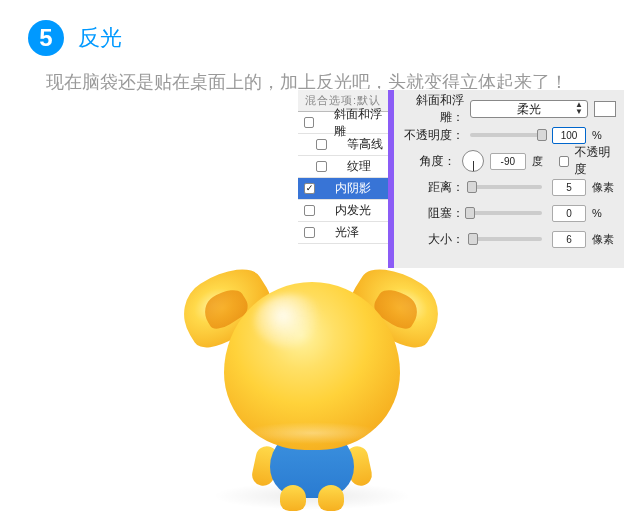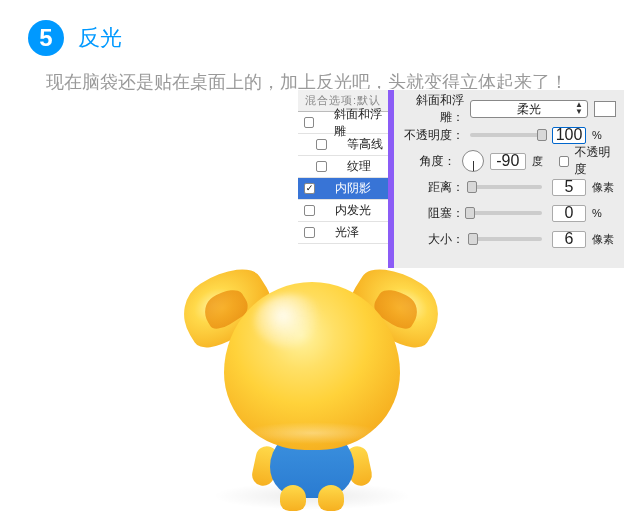--- a/index.html
+++ b/index.html
@@ -73,21 +73,21 @@
     flex: 1; height: 4px; background: #ccc; border-radius: 2px;
     position: relative; margin-right: 4px;
   }
   .ls-thumb {
     position: absolute; top: -4px; width: 10px; height: 12px;
     background: #d8d8d8; border: 1px solid #888; border-radius: 2px;
     transform: translateX(-50%);
   }
   .ls-num {
     width: 34px; height: 17px; background: #fff; border: 1px solid #0066cc;
-    text-align: center; font-size: 16px; border-radius: 2px;
+    text-align: center; font-size: 10px; border-radius: 2px;
     display: flex; align-items: center; justify-content: center;
   }
   .ls-num.gray { border-color: #aaa; }
   .ls-unit { width: 24px; font-size: 11px; }
   .ls-angle-dial {
     width: 22px; height: 22px; border-radius: 50%; background: #fff;
     border: 1px solid #888; position: relative; flex: 0 0 22px;
   }
   .ls-angle-dial::after {
     content: ""; position: absolute; left: 50%; top: 50%;

